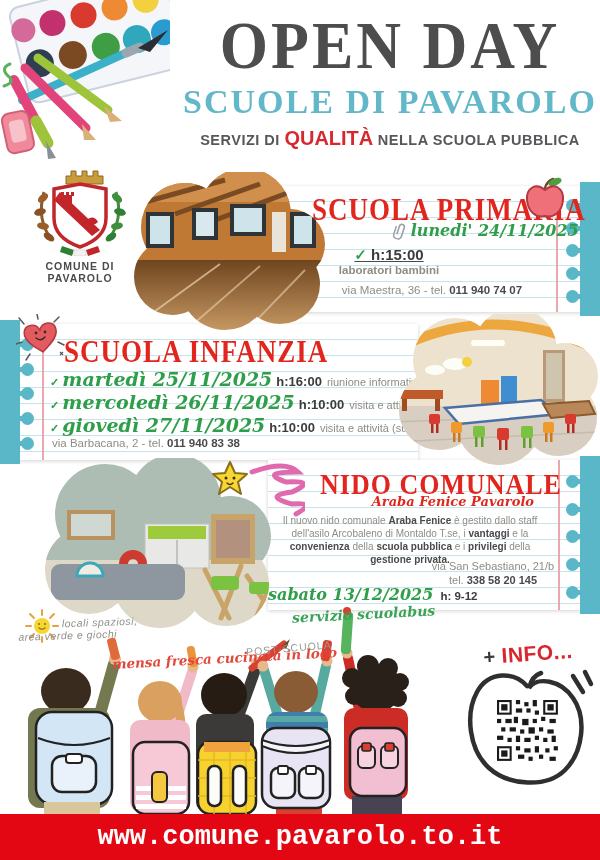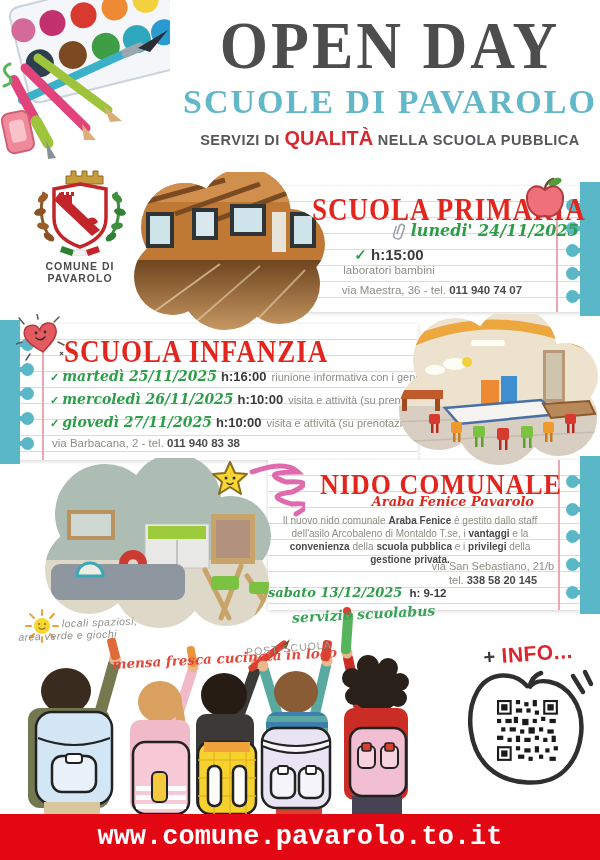--- a/index.html
+++ b/index.html
@@ -44,24 +44,24 @@
     position:absolute; font-family:"Liberation Serif", serif; font-weight:700;
     color:#e2251d; letter-spacing:1px; transform:scaleY(1.15); transform-origin:top left; white-space:nowrap;
   }
   .hand-green { font-family:"DejaVu Serif", serif; font-style:italic; font-weight:700; color:#2f9e4a; }
   .check { color:#2f9e4a; font-weight:bold; }
   .time-b { color:#3b3b3b; font-weight:bold; }
   .gray-t { color:#8d8d85; }
   .seg-b { font-weight:bold; color:#4a4a4a; }
   
   .slot { position:absolute; text-align:center; }
-  .slot .t { font-size:15px; } .slot .l { font-size:11.5px; color:#8d8d85; }
+  .slot .t { font-size:15px;text-decoration:underline; } .slot .l { font-size:11.5px; color:#8d8d85;font-weight:bold; }
   
   .irow { position:absolute; white-space:nowrap; font-size:11px; }
-  .irow .d { font-size:14px; } .irow .tm { font-size:13px; margin:0 5px 0 4px; }
+  .irow .d { font-size:19px; } .irow .tm { font-size:13px; margin:0 5px 0 4px; }
   
   .note { position:absolute; z-index:4; white-space:nowrap; }
   .note-gray { color:#8f8f8a; font-size:10.5px; font-style:italic; letter-spacing:.5px; }
   .note-red  { color:#e2483c; font-family:"DejaVu Serif", serif; font-style:italic; font-weight:700; font-size:13.5px; }
   .note-post { color:#9a9a94; font-size:10.5px; letter-spacing:1px; }
   .note-green{ color:#3aa357; font-family:"DejaVu Serif", serif; font-style:italic; font-weight:700; font-size:14px; }
   
   .info-block { position:absolute; left:458px; top:642px; width:140px; z-index:4; text-align:center; }
   .info-label { font-weight:800; font-size:20px; color:#3a3a3a; letter-spacing:.5px; transform:rotate(-4deg); }
   .info-label .red { color:#d7282f; font-size:21px; }
@@ -319,21 +319,21 @@
     <div class="binding-dots right">
       <span class="bdot"></span>
         <span class="bdot"></span>
         <span class="bdot"></span>
         <span class="bdot"></span>
         <span class="bdot"></span>
     </div>
     <h2 class="sheet-title" style="left:52px; top:8px; font-size:26px;">NIDO COMUNALE</h2>
     <div class="abs hand-green" style="right:66px; top:34px; font-size:13px; color:#e2251d;">Araba Fenice Pavarolo</div>
     <div class="abs gray-t" style="left:12px; top:54px; width:260px; text-align:center; font-size:10px; line-height:13px;"><span>Il nuovo nido comunale </span><span class="seg-b">Araba Fenice</span><span> è gestito dallo staff dell'asilo Arcobaleno di Montaldo T.se, i </span><span class="seg-b">vantaggi</span><span> e la </span><span class="seg-b">convenienza</span><span> della </span><span class="seg-b">scuola pubblica</span><span> e i </span><span class="seg-b">privilegi</span><span> della </span><span class="seg-b">gestione privata.</span></div>
-    <div class="irow" style="left:0px; top:125px;"><span class="hand-green" style="font-size:13px">sabato 13/12/2025</span> <span class="time-b" style="font-size:11.5px; margin-left:4px">h: 9-12</span></div>
+    <div class="irow" style="left:0px; top:125px;"><span class="hand-green" style="font-size:16px">sabato 13/12/2025</span> <span class="time-b" style="font-size:11.5px; margin-left:4px">h: 9-12</span></div>
     <div class="abs gray-t" style="left:160px; top:100px; width:130px; text-align:center; font-size:11px;">via San Sebastiano, 21/b</div>
     <div class="abs gray-t" style="left:160px; top:114px; width:130px; text-align:center; font-size:11px;"><span>tel. </span><span class="seg-b">338 58 20 145</span></div>
   </section>
 
   <svg class="abs" style="left:33px; top:458px; z-index:3" width="250" height="170" viewBox="0 0 250 170">
     <defs>
       <clipPath id="cloud3">
         <circle cx="72" cy="56" r="50"></circle>
           <circle cx="142" cy="42" r="46"></circle>
           <circle cx="198" cy="78" r="40"></circle>

